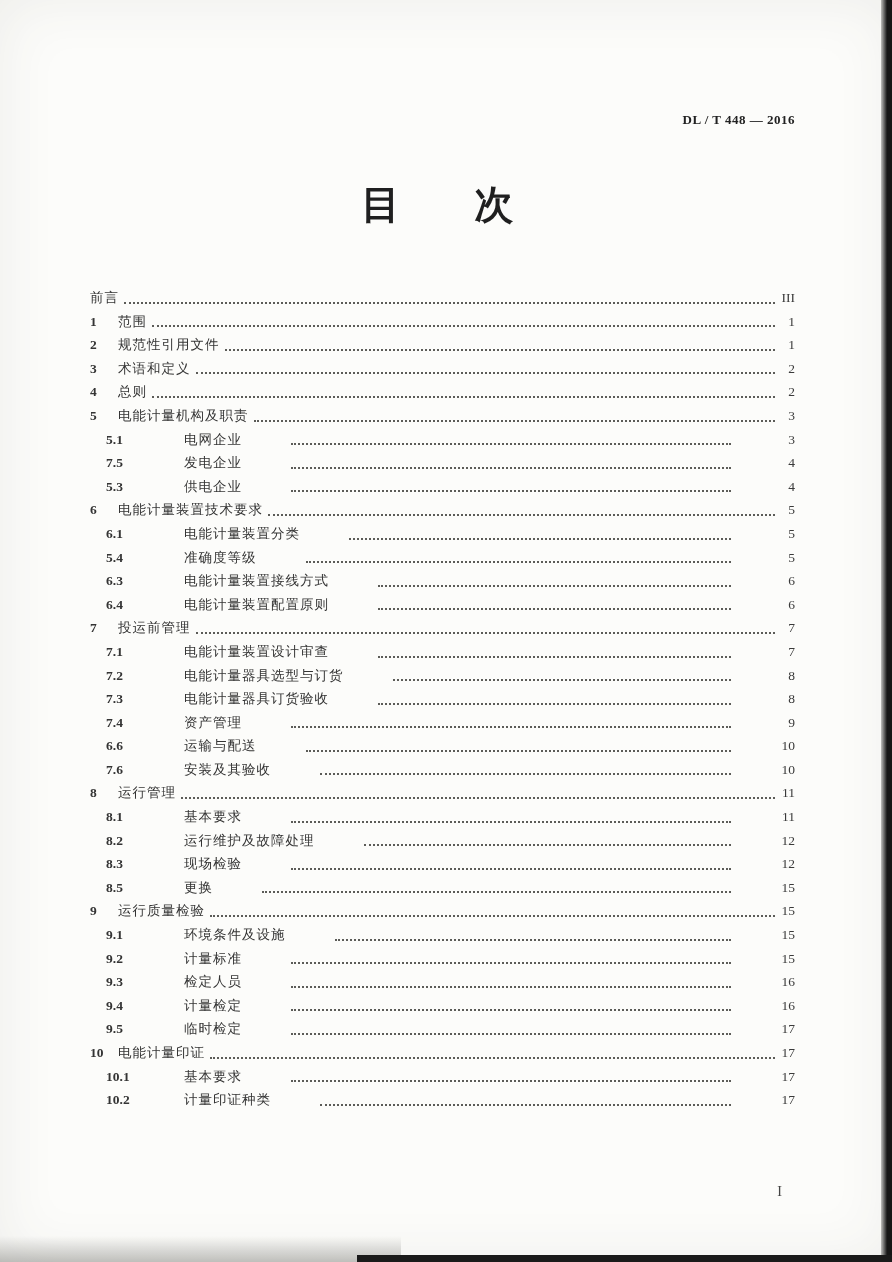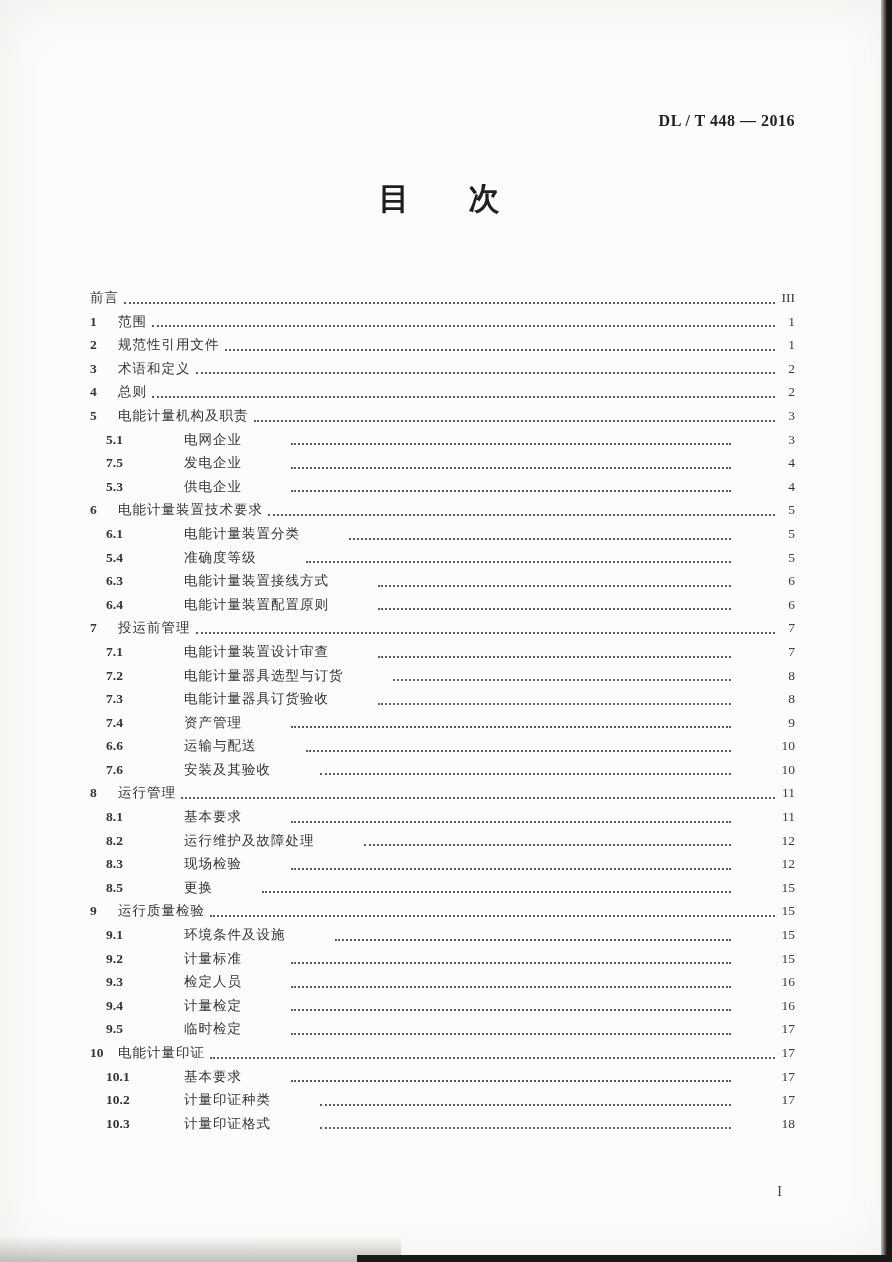--- a/index.html
+++ b/index.html
@@ -34,32 +34,32 @@
   .edge-bottom-shadow {
     position: absolute;
     bottom: 0; left: 0;
     width: 45%; height: 26px;
     background: linear-gradient(to top, rgba(90,90,85,0.35), rgba(90,90,85,0));
   }
   .header-code {
     position: absolute;
     top: 112px;
     right: 97px;
-    font-size: 16px;
+    font-size: 13px;
     font-weight: bold;
     letter-spacing: 0.5px;
     color: #222;
   }
   .doc-title {
     position: absolute;
     top: 178px;
     left: 0;
     width: 100%;
     text-align: center;
-    font-size: 31px;
+    font-size: 39px;
     font-weight: bold;
     letter-spacing: 0.45em;
     white-space: pre;
     color: #1f1f1f;
   }
   .toc {
     position: absolute;
     top: 286px;
     left: 90px;
     right: 97px;
@@ -315,26 +315,20 @@
         <span class="toc-title">基本要求</span>
         <span class="leader"></span>
         <span class="pg">17</span>
       </div>
       <div class="toc-row level2">
         <span class="num">10.2</span>
         <span class="toc-title">计量印证种类</span>
         <span class="leader"></span>
         <span class="pg">17</span>
       </div>
-      <div class="toc-row level2">
-        <span class="num">10.3</span>
-        <span class="toc-title">计量印证格式</span>
-        <span class="leader"></span>
-        <span class="pg">18</span>
-      </div>
     </div>
 
   <div class="footer-page-num">I</div>
 
   <div class="edge-bottom-shadow"></div>
   <div class="edge-right"></div>
   <div class="edge-bottom"></div>
 
 </div>
 

